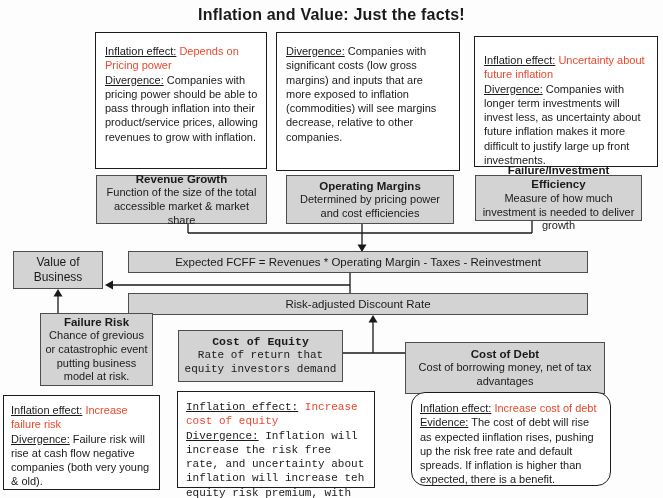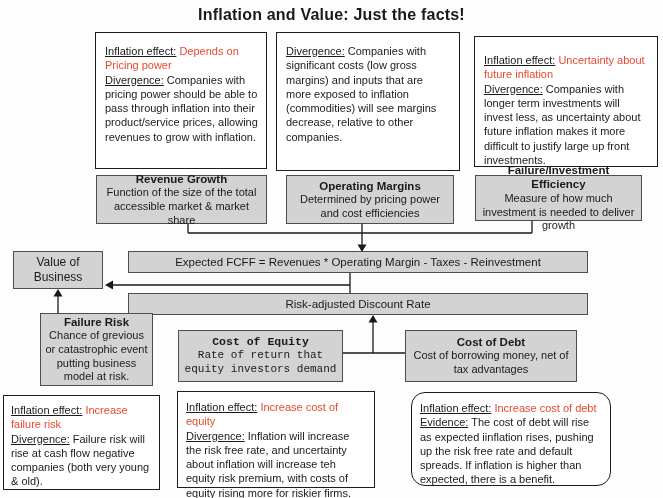--- a/index.html
+++ b/index.html
@@ -113,37 +113,37 @@
   <div class="box gbox" style="left:7px;top:313px;width:113px;height:73px;margin-left:33px;">
     <div class="btitle">Failure Risk</div>
     <div>Chance of grevious or catastrophic event putting business model at risk.</div>
   </div>
 
   <div class="box gbox" style="left:178px;top:330px;width:165px;height:52px;font-family:Liberation Mono, monospace;">
     <div class="btitle">Cost of Equity</div>
     <div>Rate of return that equity investors demand</div>
   </div>
 
-  <div class="box gbox" style="left:405px;top:330px;width:172px;height:52px;">
+  <div class="box gbox" style="left:405px;top:342px;width:200px;height:52px;">
     <div class="btitle">Cost of Debt</div>
     <div>Cost of borrowing money, net of tax advantages</div>
   </div>
 
   <div class="box wbox" style="left:3px;top:395px;width:157px;height:95px;padding:7px 6px 5px 7px;">
     <p>
       <span class="ul">Inflation effect:</span>
       <span class="red">Increase failure risk</span>
     </p>
     <p>
       <span class="ul">Divergence:</span>
       <span>Failure risk will rise at cash flow negative companies (both very young &amp; old).</span>
     </p>
   </div>
 
-  <div class="box wbox" style="left:177px;top:391px;width:198px;height:97px;padding:8px 7px 5px 8px;">
+  <div class="box wbox" style="left:177px;top:391px;width:198px;height:97px;padding:8px 7px 5px 8px;font-family:Liberation Mono, monospace;">
     <p>
       <span class="ul">Inflation effect:</span>
       <span class="red">Increase cost of equity</span>
     </p>
     <p>
       <span class="ul">Divergence:</span>
       <span>Inflation will increase the risk free rate, and uncertainty about inflation will increase teh equity risk premium, with costs of equity rising more for riskier firms.</span>
     </p>
   </div>
 

